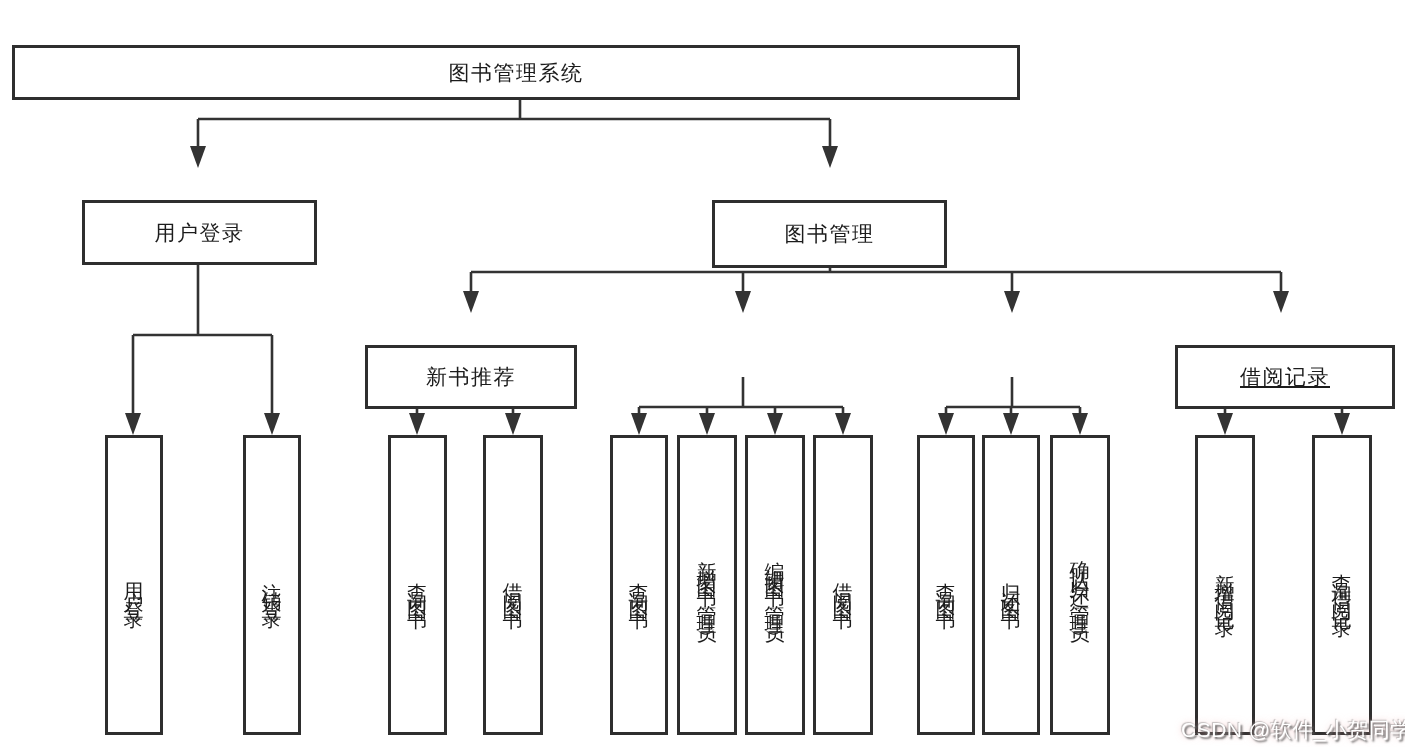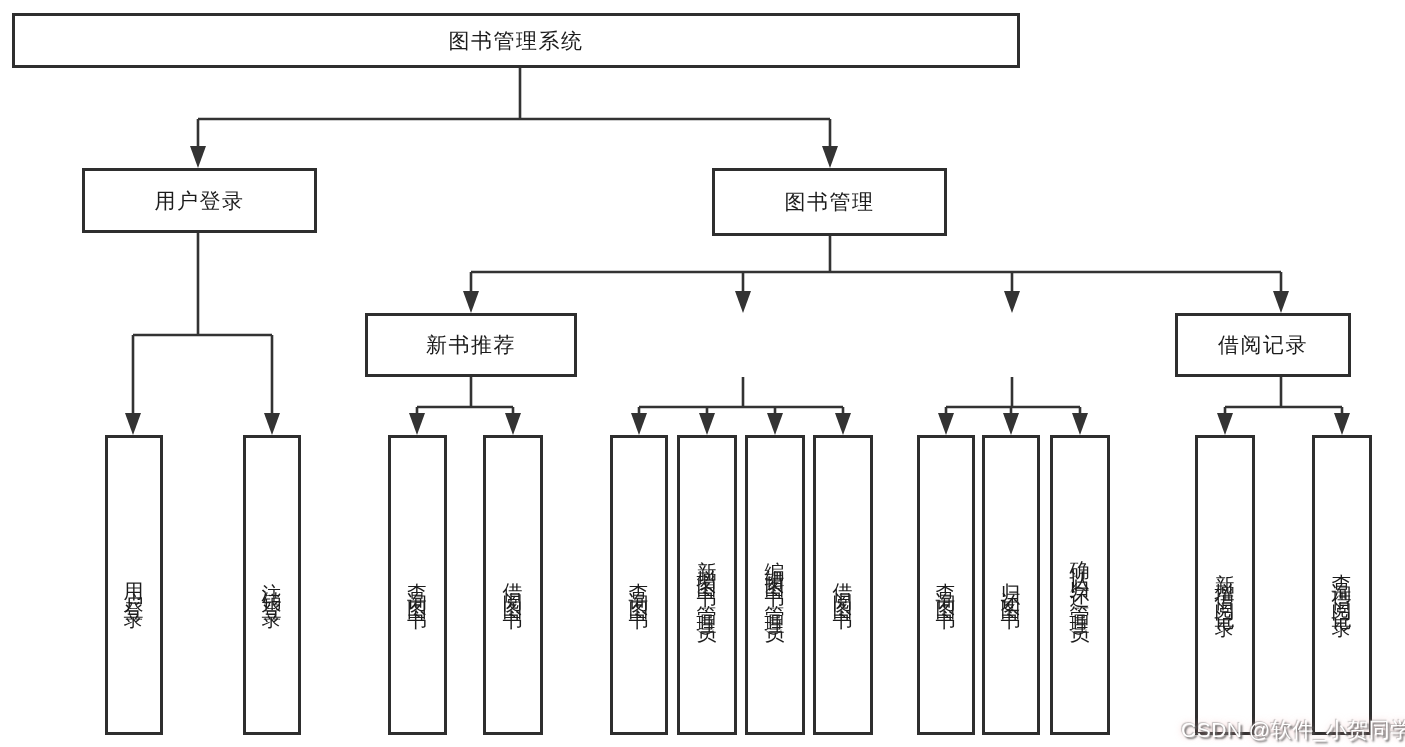--- a/index.html
+++ b/index.html
@@ -21,20 +21,21 @@
     position: absolute;
     box-sizing: border-box;
     background: #ffffff;
     border: 3px solid #2e2e2e;
     display: flex;
     align-items: center;
     justify-content: center;
     font-size: 21px;
     letter-spacing: 1.5px;
     color: #1c1c1c;
+    margin-top: 32px;
   }
   .vnode {
     position: absolute;
     box-sizing: border-box;
     top: 435px;
     height: 300px;
     background: #ffffff;
     border: 3px solid #2e2e2e;
     display: flex;
     align-items: center;
@@ -127,21 +128,21 @@
   <div class="node" style="left:82px; top:168px; width:235px; height:65px;">
     <span>用户登录</span>
   </div>
   <div class="node" style="left:712px; top:168px; width:235px; height:68px;">
     <span>图书管理</span>
   </div>
 
   <div class="node" style="left:365px; top:313px; width:212px; height:64px;text-align:right;">
     <span>新书推荐</span>
   </div>
-  <div class="node" style="left:1175px; top:313px; width:176px; height:64px;">
+  <div class="node" style="left:1175px; top:313px; width:220px; height:64px;text-decoration:underline;">
     <span>借阅记录</span>
   </div>
 
   <div class="vnode" style="left:105px; width:58px;">
     <span class="vtext">用户登录</span>
   </div>
   <div class="vnode" style="left:243px; width:58px;">
     <span class="vtext">注销登录</span>
   </div>
 

